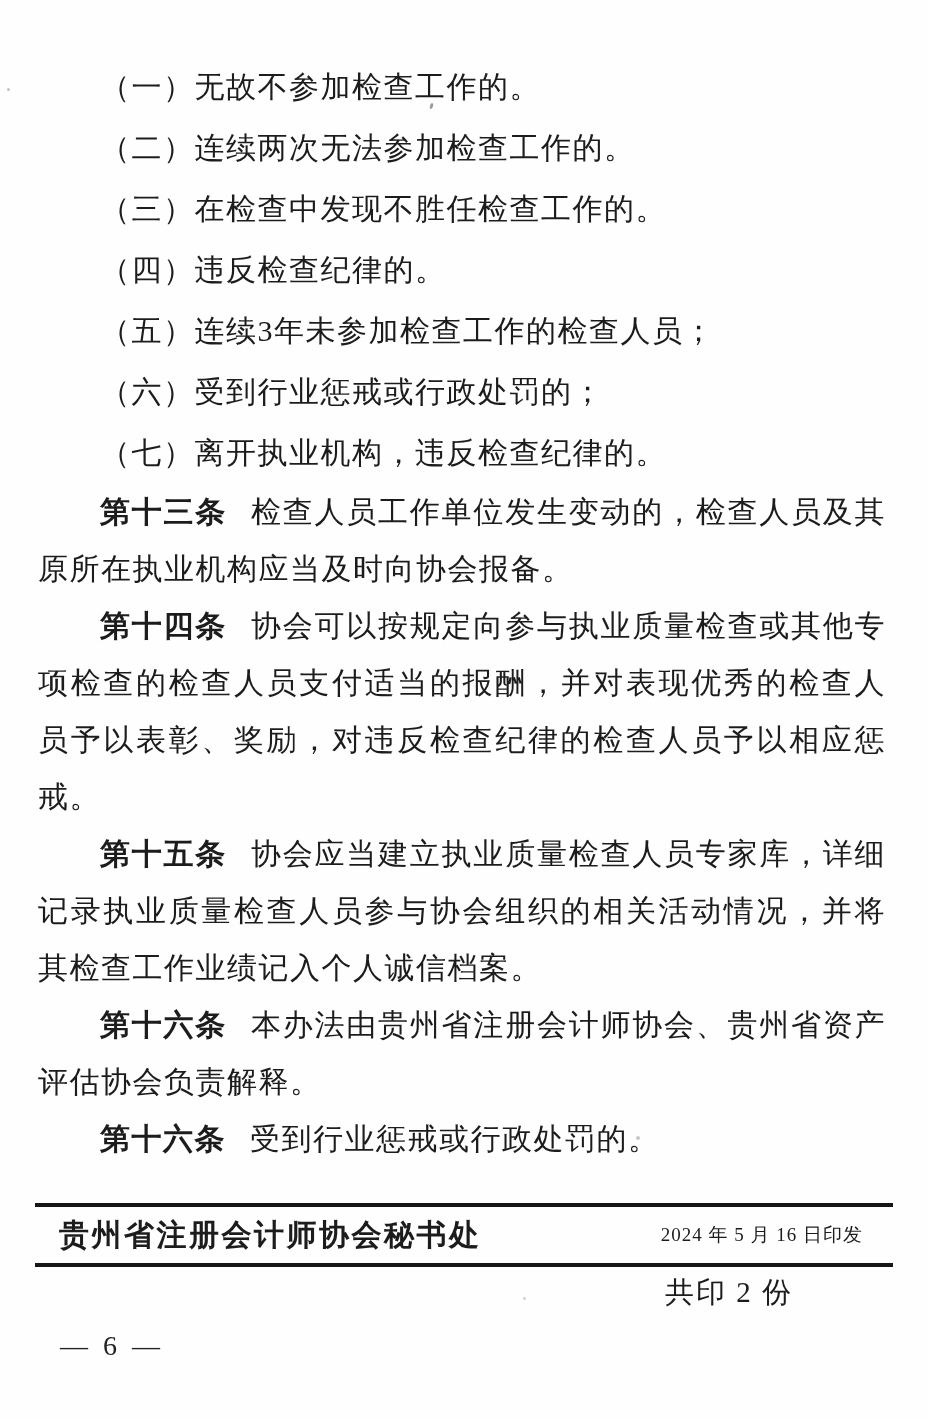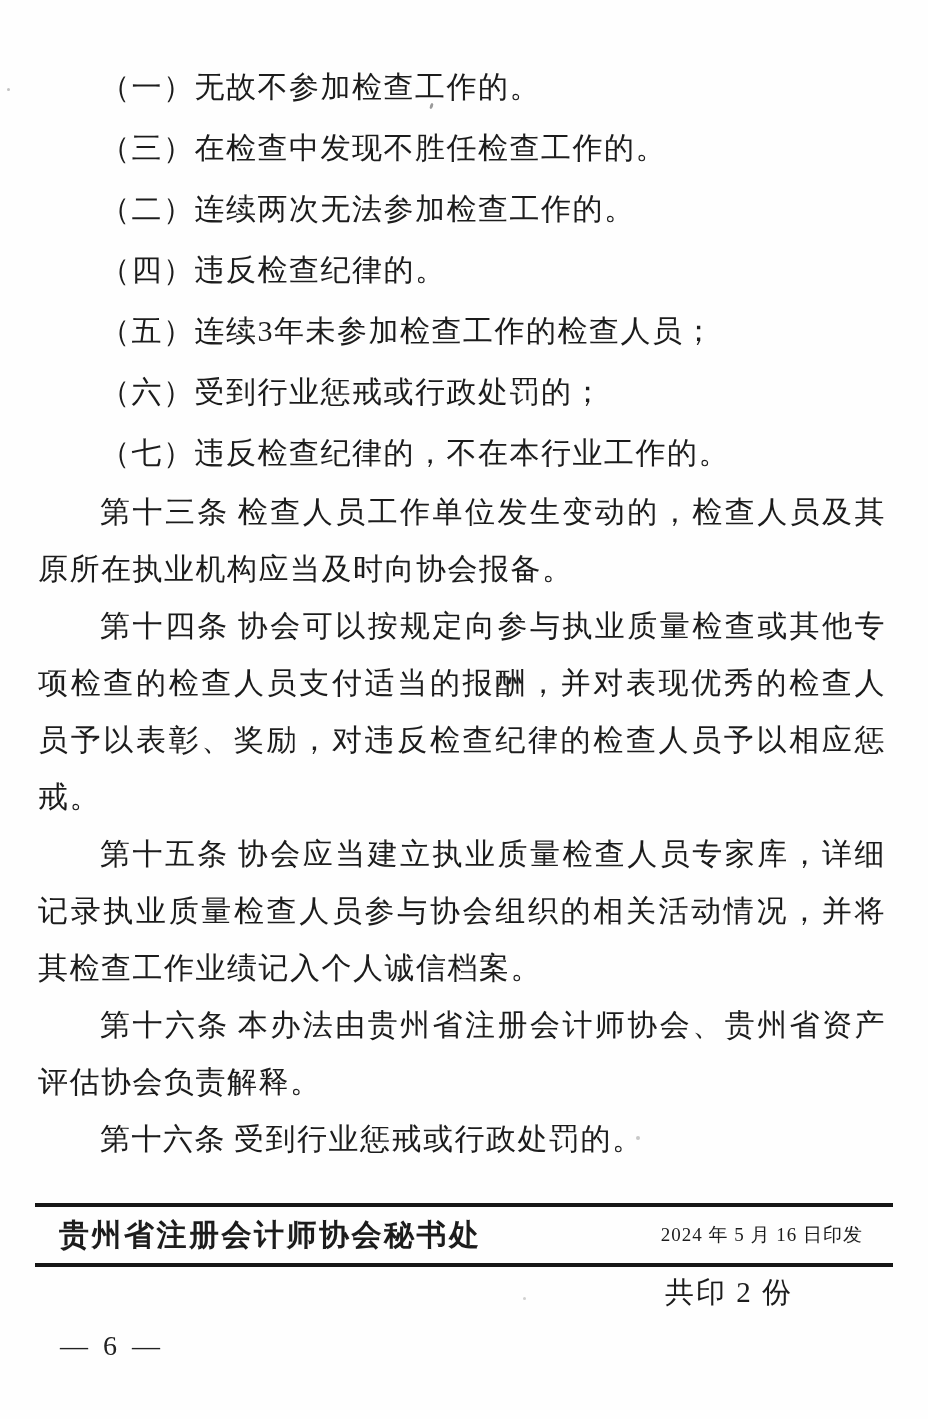--- a/index.html
+++ b/index.html
@@ -36,22 +36,22 @@
   }
   p.article {
     margin: 0;
     font-size: 30px;
     line-height: 57px;
     letter-spacing: 1.5px;
     text-align: justify;
     text-indent: 62px;
   }
   .art-num {
-    font-weight: 400;
-    margin-right: 8px;
+    font-weight: 700;
+    margin-right: 24px;
   }
   
   .footer {
     position: absolute;
     left: 35px;
     right: 35px;
     top: 1203px;
   }
   .rule {
     border: 0;
@@ -104,26 +104,26 @@
 </style>
 </head>
 <body>
 
 <div class="page">
 
   <div class="body-text">
 
     <ul class="item-list">
       <li>（一）无故不参加检查工作的。</li>
+      <li>（二）连续两次无法参加检查工作的。</li>
       <li>（三）在检查中发现不胜任检查工作的。</li>
-      <li>（二）连续两次无法参加检查工作的。</li>
       <li>（四）违反检查纪律的。</li>
       <li>（五）连续3年未参加检查工作的检查人员；</li>
       <li>（六）受到行业惩戒或行政处罚的；</li>
-      <li>（七）违反检查纪律的，不在本行业工作的。</li>
+      <li>（七）离开执业机构，违反检查纪律的。</li>
     </ul>
 
     <p class="article"><span class="art-num">第十三条</span><span>检查人员工作单位发生变动的，检查人员及其原所在执业机构应当及时向协会报备。</span></p>
 
     <p class="article"><span class="art-num">第十四条</span><span>协会可以按规定向参与执业质量检查或其他专项检查的检查人员支付适当的报酬，并对表现优秀的检查人员予以表彰、奖励，对违反检查纪律的检查人员予以相应惩戒。</span></p>
 
     <p class="article"><span class="art-num">第十五条</span><span>协会应当建立执业质量检查人员专家库，详细记录执业质量检查人员参与协会组织的相关活动情况，并将其检查工作业绩记入个人诚信档案。</span></p>
 
     <p class="article"><span class="art-num">第十六条</span><span>本办法由贵州省注册会计师协会、贵州省资产评估协会负责解释。</span></p>
 

